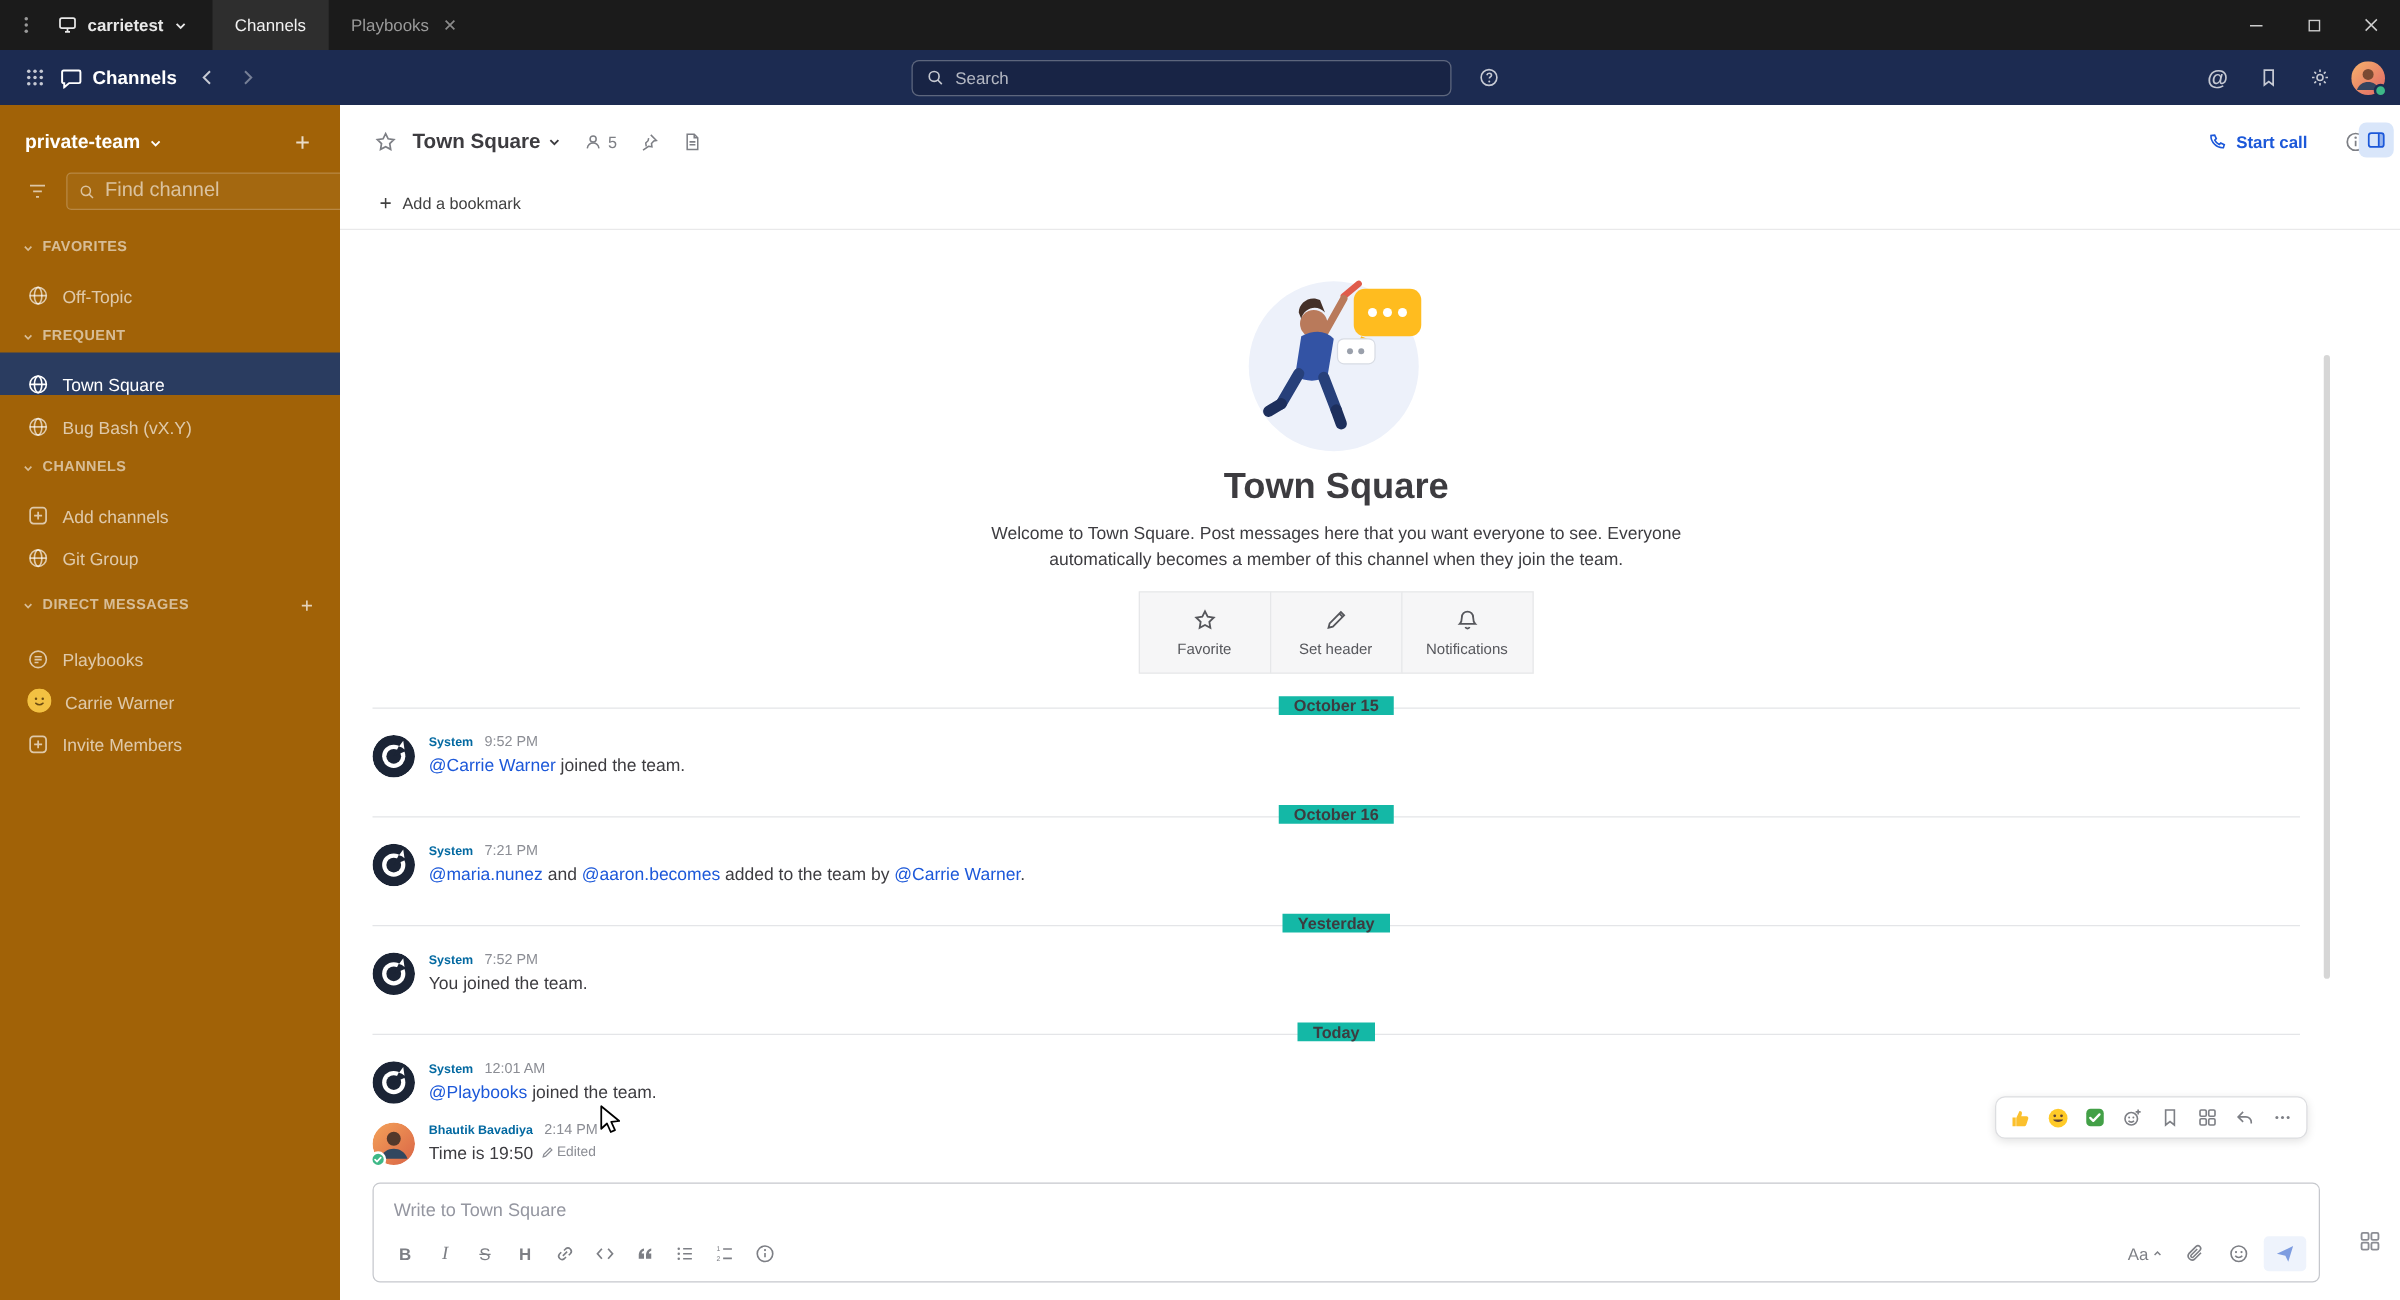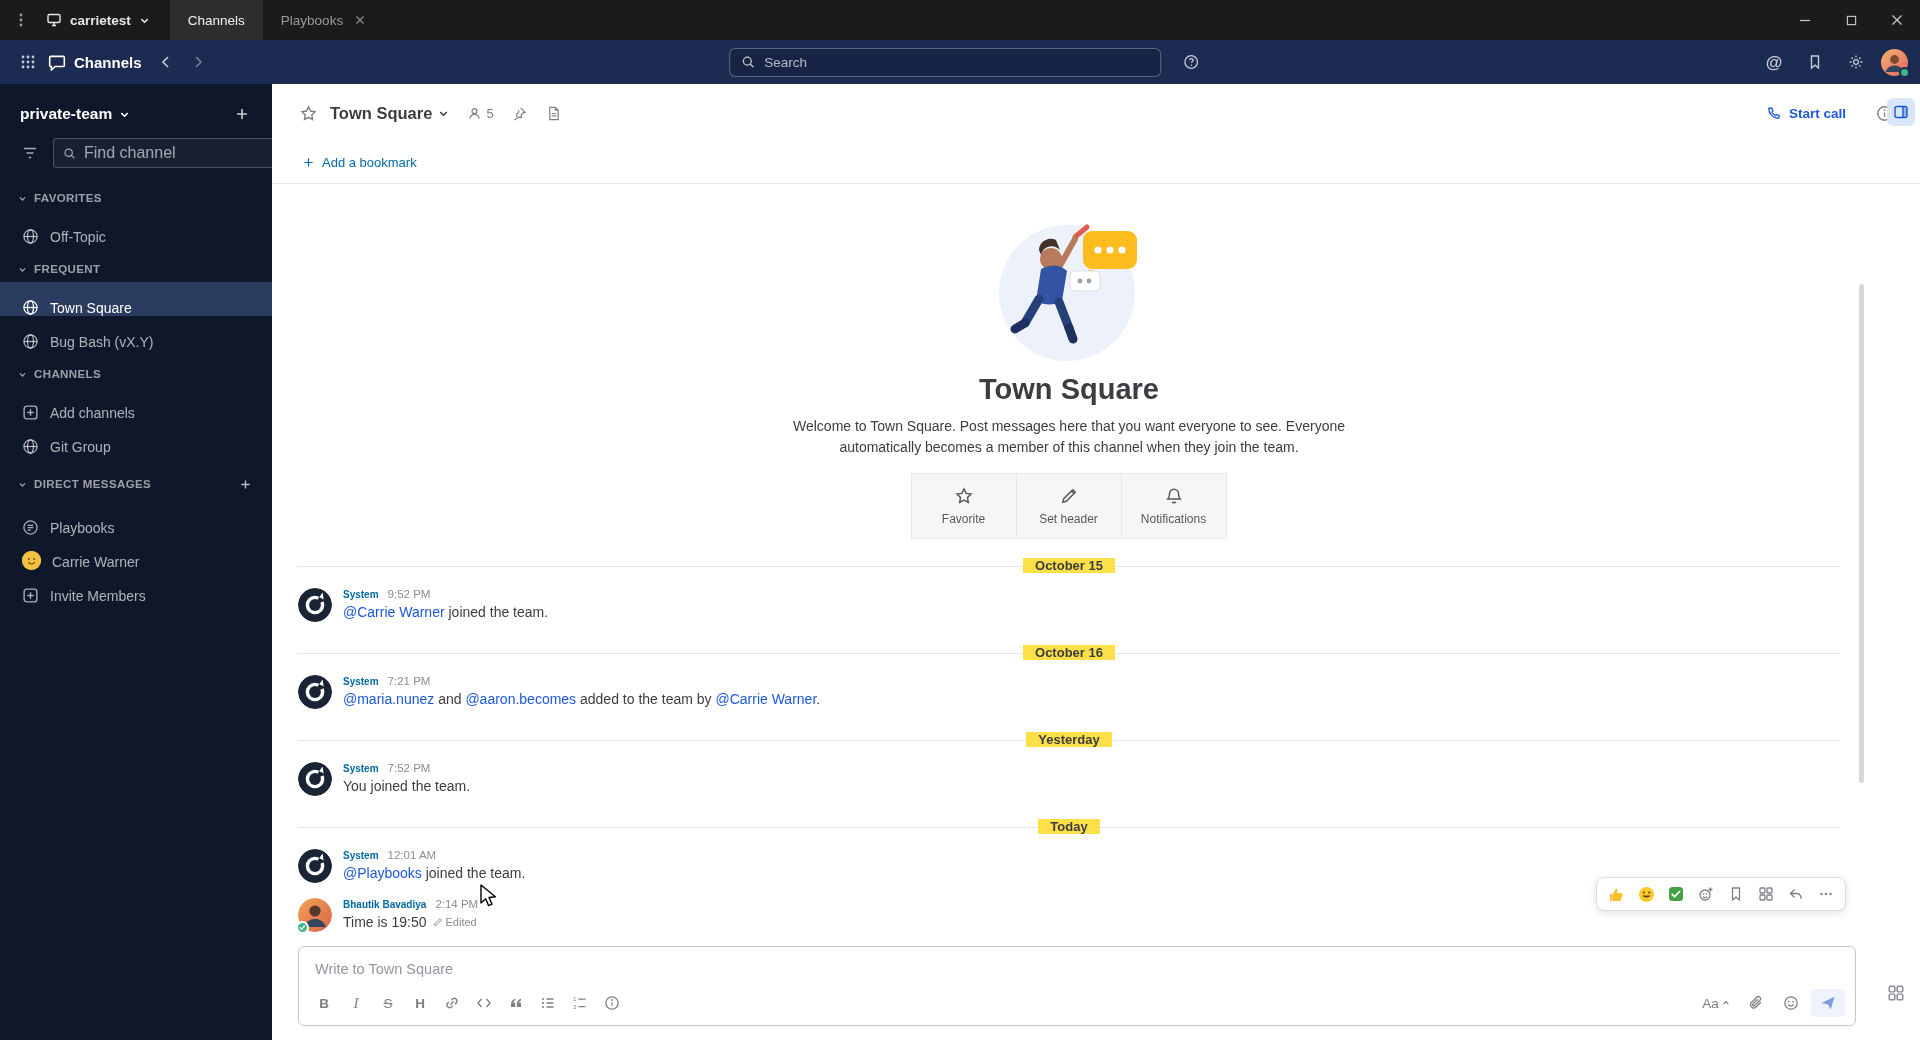--- a/index.html
+++ b/index.html
@@ -38,21 +38,21 @@
   .gh-right { margin-left:auto; display:flex; align-items:center; gap:9px; }
   .at-glyph { font-size:17px; font-weight:600; line-height:1; }
   .gh-avatar { width:27px; height:27px; border-radius:50%; position:relative; overflow:visible; }
   .status-dot { position:absolute; right:-2px; bottom:-2px; width:11px; height:11px; border-radius:50%;
     background:#3db887; border:2px solid #1c2b51; }
 
   
   .workspace { flex:1; display:flex; min-height:0; }
 
   
-  .sidebar { width:272px; flex:none; background:#0f172a; color:rgba(255,255,255,.66);
+  .sidebar { width:272px; flex:none; background:#a16207; color:rgba(255,255,255,.66);
     display:flex; flex-direction:column; padding-top:8px; }
   .team-row { display:flex; align-items:center; padding:8px 16px 8px 20px; }
   .team-name { color:#fff; font-weight:700; font-size:15.5px; display:flex; align-items:center; gap:7px; }
   .team-add { margin-left:auto; width:28px; height:28px; border-radius:6px; color:rgba(255,255,255,.78); }
   .find-row { display:flex; align-items:center; gap:9px; padding:2px 16px 6px 16px; }
   .filter-btn { width:28px; height:28px; border-radius:4px; color:rgba(255,255,255,.64); flex:none; }
   .find-box { flex:1; height:30px; border:1px solid rgba(255,255,255,.22); background:rgba(255,255,255,.04);
     border-radius:4px; display:flex; align-items:center; gap:8px; padding:0 9px; }
   .find-box input { flex:1; min-width:0; background:transparent; border:0; outline:0; color:#fff; font-size:16px;
     font-family:"Liberation Sans",sans-serif; }
@@ -72,39 +72,39 @@
   .channel-header { height:58px; flex:none; display:flex; align-items:center; padding:0 20px; gap:2px; color:#7d7f85; }
   .ch-btn { width:32px; height:32px; border-radius:4px; color:#7d7f85; }
   .ch-title { display:flex; align-items:center; gap:6px; font-size:16.5px; font-weight:700; color:#3d3c40;
     padding:0 8px 0 4px; }
   .ch-count { display:flex; align-items:center; gap:4px; font-size:13px; color:#7d7f85; padding:0 8px; }
   .ch-right { margin-left:auto; display:flex; align-items:center; gap:12px; }
   .start-call { display:flex; align-items:center; gap:8px; color:#1c58d9; font-weight:600; font-size:13.5px;
     padding:5px 10px; border-radius:4px; }
   .bookmark-bar { height:42px; flex:none; display:flex; align-items:center; padding:0 22px;
     border-bottom:1px solid #e9e9ea; }
-  .add-bookmark { display:flex; align-items:center; gap:7px; color:#0369a1; font-size:13px; padding:5px 8px;
+  .add-bookmark { display:flex; align-items:center; gap:7px; color:#404040; font-size:13px; padding:5px 8px;
     border-radius:4px; }
 
   .msg-scroll { flex:1; min-height:0; overflow:hidden; display:flex; flex-direction:column;
     justify-content:flex-end; margin-right:54px; position:relative; }
   .scroll-thumb { position:absolute; right:2px; top:100px; width:5px; height:66%;
     background:rgba(0,0,0,.16); border-radius:3px; }
 
   .intro { text-align:center; padding:0 40px 4px; }
   .intro-title { font-size:29px; font-weight:700; color:#3d3c40; margin:6px 0 10px; }
   .intro-desc { font-size:14px; color:#3d3c40; max-width:590px; margin:0 auto 16px; line-height:1.45; }
   .intro-actions { display:flex; justify-content:center; }
   .intro-action { width:106px; height:66px; background:#f6f6f7; border:1px solid #e6e7e9; margin-left:-1px;
     display:flex; flex-direction:column; align-items:center; justify-content:center; gap:7px;
     color:#56575c; font-size:12px; }
 
   .divider { position:relative; text-align:center; margin:13px 0 5px; height:20px; }
   .divider::before { content:""; position:absolute; left:26px; right:26px; top:10px; border-top:1px solid #e4e5e8; }
-  .divider span { position:relative; background:#fde047; padding:0 12px; font-size:13px; font-weight:600; color:#3d3c40;text-align:center; }
+  .divider span { position:relative; background:#14b8a6; padding:0 12px; font-size:13px; font-weight:600; color:#3d3c40;text-align:center; }
 
   .msg-row { display:flex; gap:11px; padding:7px 26px 8px; position:relative; }
   .msg-avatar { width:34px; height:34px; border-radius:50%; flex:none; position:relative; }
   .msg-avatar svg { border-radius:50%; }
   .msg-badge { position:absolute; left:-2px; bottom:-2px; width:13px; height:13px; border-radius:50%;
     background:#3db887; border:2px solid #fff; display:flex; align-items:center; justify-content:center; }
   .msg-head { display:flex; align-items:baseline; gap:9px; }
   .msg-sender { font-size:10px; font-weight:700; color:#0369a1; }
   .msg-time { font-size:11.5px; color:#8b8d94; }
   .msg-text { font-size:14px; color:#3d3c40; margin-top:3px; line-height:1.35; }

